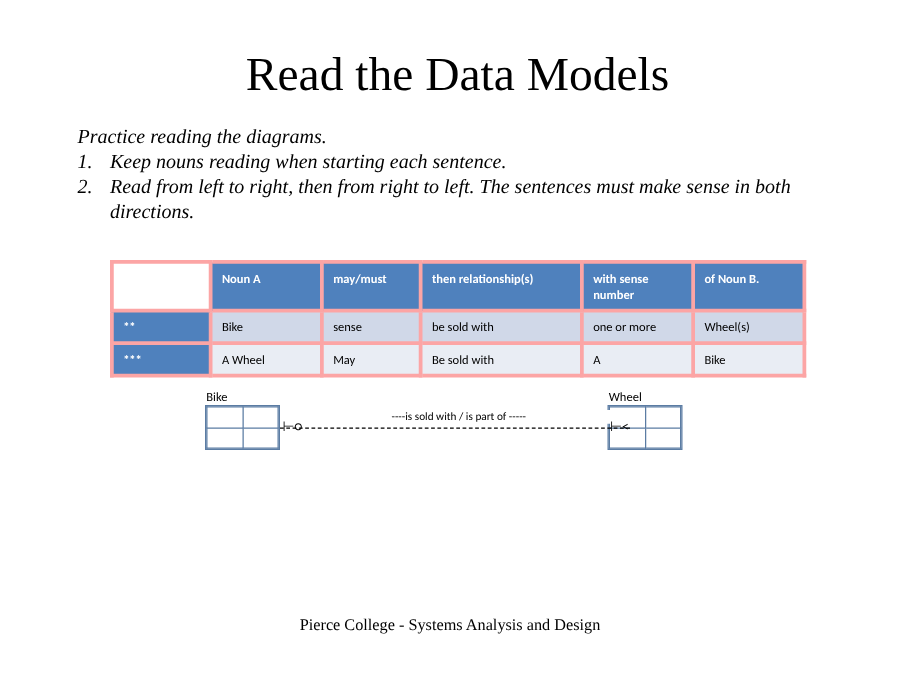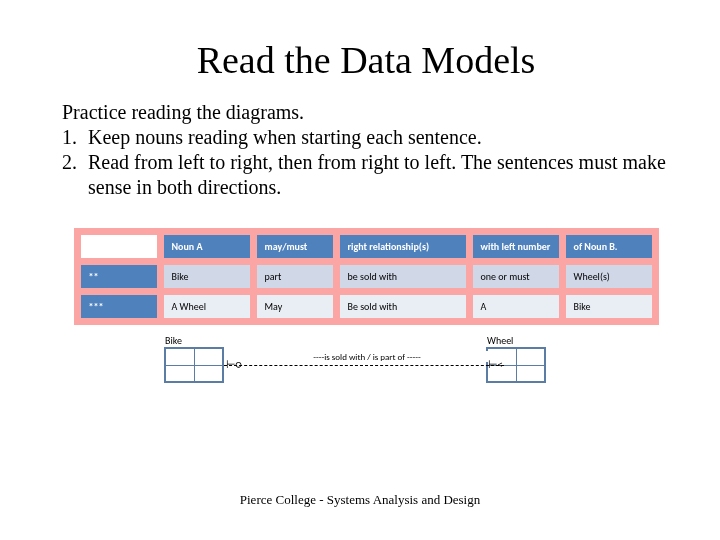--- a/index.html
+++ b/index.html
@@ -17,22 +17,23 @@
     position: relative;
     box-sizing: border-box;
     padding: 20px 50px 0 62px;
   }
   .title {
     font-size: 38px;
     text-align: center;
     margin: 18px 0 18px 0;
   }
   .body-text {
-    font-size: 20px;
+    font-size: 16px;
     line-height: 1.25;
+    font-style: italic;
   }
   .ol {
     margin: 0;
     padding: 0;
   }
   .ol .item {
     display: flex;
   }
   .ol .num {
     width: 26px;
@@ -40,21 +41,21 @@
   }
 
   
   .tbl {
     margin: 28px auto 0 auto;
     border-collapse: collapse;
     font-family: Calibri, Arial, sans-serif;
     font-size: 10px;
   }
   .tbl td, .tbl th {
-    border: 7px solid #fca5a5;
+    border: 3px solid #fca5a5;
     padding: 5px 8px;
     text-align: left;
     vertical-align: top;
     margin-top: 43px;
   }
   .tbl .hdr td {
     background: #4f81bd;
     color: #fff;
     font-weight: bold;
   }
@@ -170,30 +171,30 @@
       </div>
     </div>
   </div>
 
   <table class="tbl">
     <tbody>
         <tr class="hdr">
       <td class="corner c0"></td>
       <td class="c1">Noun A</td>
       <td class="c2">may/must</td>
-      <td class="c3">right relationship(s)</td>
-      <td class="c4">with left number</td>
+      <td class="c3">then relationship(s)</td>
+      <td class="c4">with sense number</td>
       <td class="c5">of Noun B.</td>
     </tr>
     <tr class="row1">
       <td class="key c0">**</td>
       <td class="val c1">Bike</td>
-      <td class="val c2">part</td>
+      <td class="val c2">sense</td>
       <td class="val c3">be sold with</td>
-      <td class="val c4">one or must</td>
+      <td class="val c4">one or more</td>
       <td class="val c5">Wheel(s)</td>
     </tr>
     <tr class="row2">
       <td class="key c0">***</td>
       <td class="val c1">A Wheel</td>
       <td class="val c2">May</td>
       <td class="val c3">Be sold with</td>
       <td class="val c4">A</td>
       <td class="val c5">Bike</td>
     </tr>

